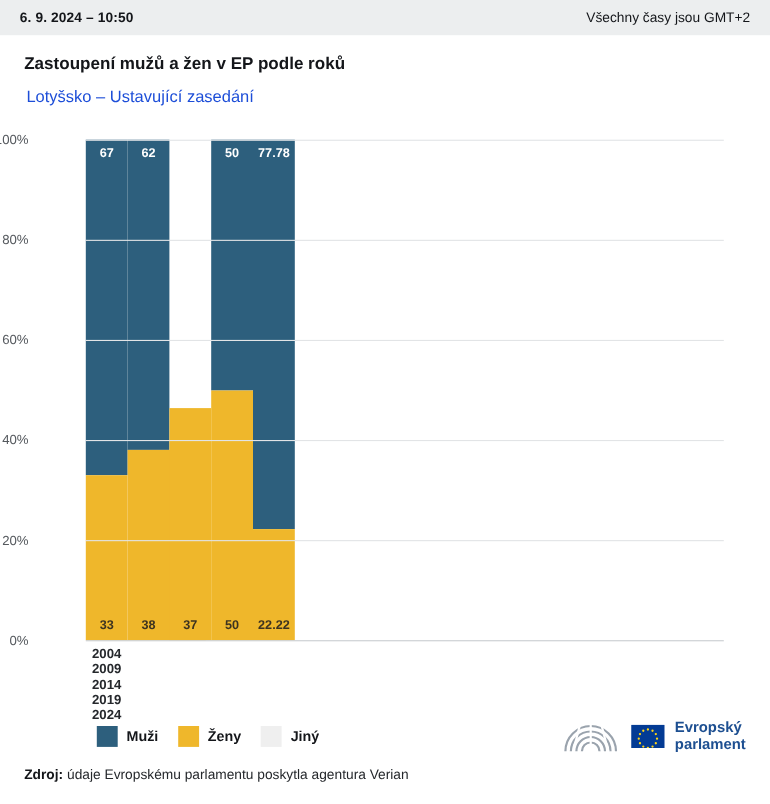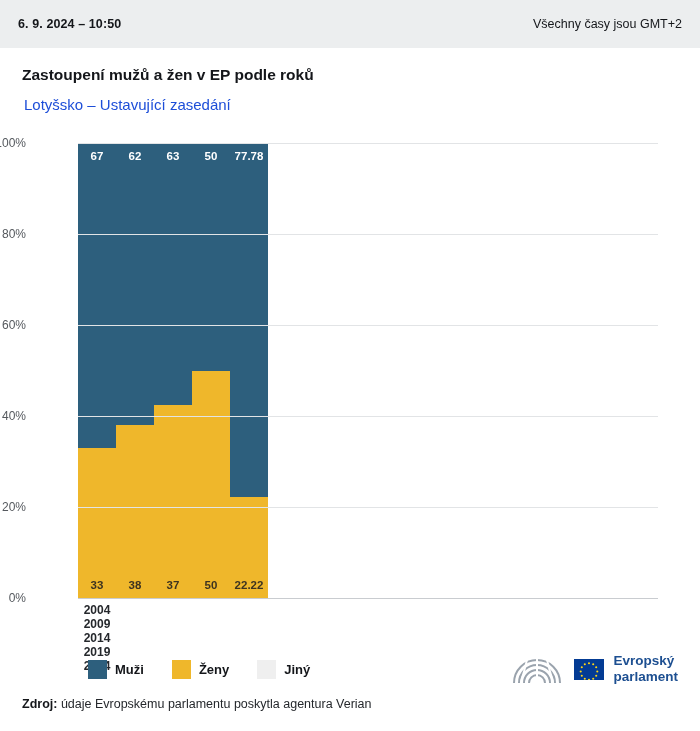--- a/index.html
+++ b/index.html
@@ -15,21 +15,21 @@
     overflow: hidden;
   }
   .page {
     position: relative;
     width: 700px;
     height: 731px;
     box-sizing: border-box;
   }
   
   .topbar {
-    height: 48px;
+    height: 32px;
     background: #eceeef;
     display: flex;
     align-items: center;
     justify-content: space-between;
     padding: 16px 18px;
     box-sizing: border-box;
   }
   .topbar .date {
     font-size: 12.5px;
     font-weight: bold;
@@ -146,21 +146,21 @@
     font-weight: bold;
     color: #25282c;
   }
   
   .legend {
     position: absolute;
     left: 88px;
     top: 660px;
     display: flex;
     align-items: center;
-    gap: 28px;
+    gap: 18px;
   }
   .legend-item {
     display: flex;
     align-items: center;
     gap: 8px;
     font-size: 13px;
     font-weight: bold;
     color: #14161a;
   }
   .swatch {
@@ -231,23 +231,20 @@
           </div>
           <div class="barcol">
             <div class="seg men" style="height: 282.1px;">
               <div class="seg-label-top">62</div>
             </div>
             <div class="seg women" style="height: 172.9px; padding-left: 33px;">
               <div class="seg-label-bottom">38</div>
             </div>
           </div>
           <div class="barcol">
-            <div class="seg men" style="height: 286.65px;">
-              <div class="seg-label-top">63</div>
-            </div>
             <div class="seg women" style="height: 211px;">
               <div class="seg-label-bottom">37</div>
             </div>
           </div>
           <div class="barcol">
             <div class="seg men" style="height: 227.5px;">
               <div class="seg-label-top">50</div>
             </div>
             <div class="seg women" style="height: 227.5px;">
               <div class="seg-label-bottom">50</div>

